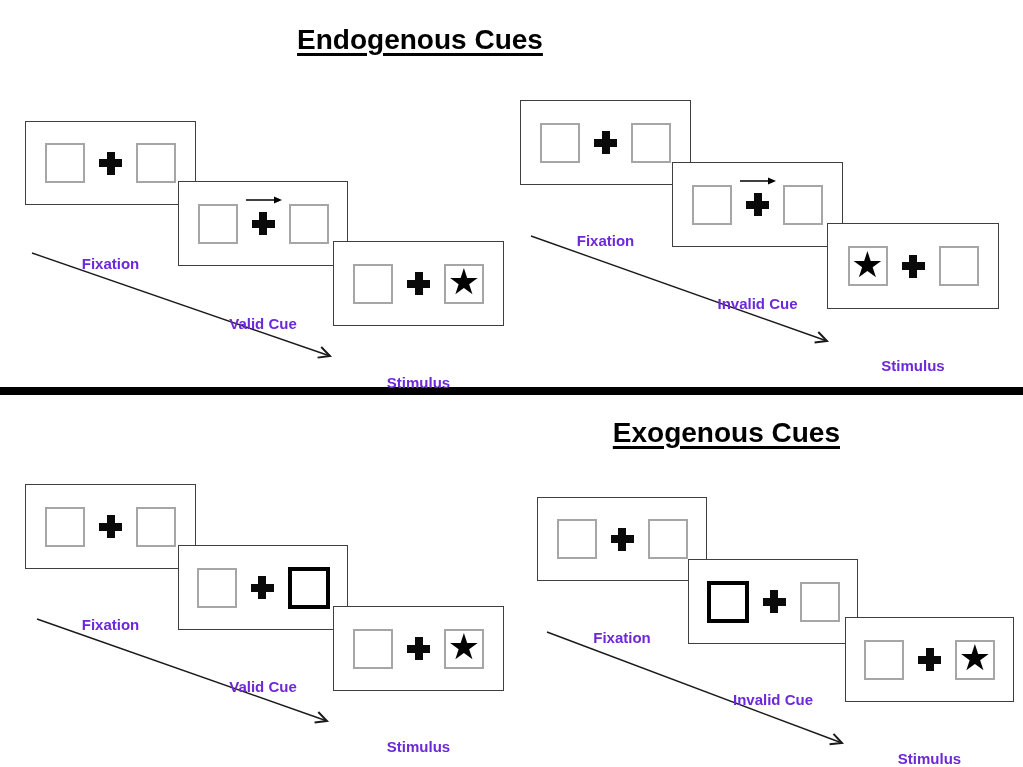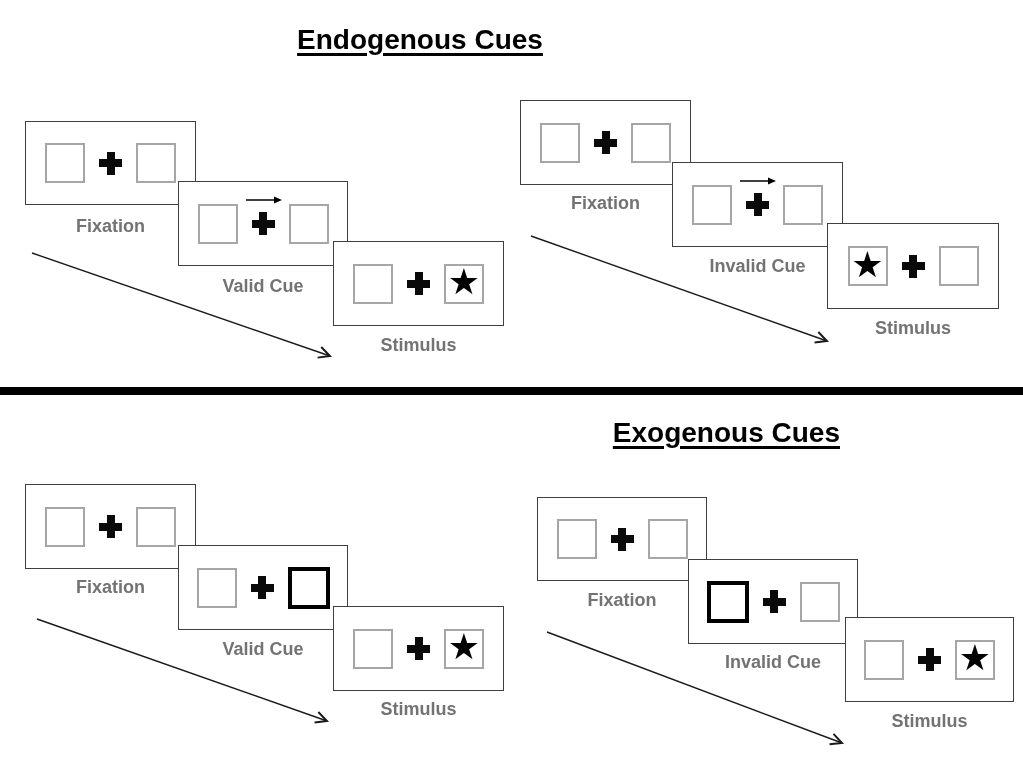--- a/index.html
+++ b/index.html
@@ -56,23 +56,24 @@
     width:8px; height:23px; background:#0a0a0a;
   }
   .plus::after {
     content:""; position:absolute; top:7.5px; left:0;
     width:23px; height:8px; background:#0a0a0a;
   }
   .pluswrap { position:relative; flex:0 0 auto; }
   .cue-arrow { position:absolute; top:-17px; left:-7px; }
   .plabel {
     position:absolute;
-    font-size:18px; font-weight:bold;
-    text-align:center; color:#737373;
+    font-size:15px; font-weight:bold;
+    text-align:center; color:#6d28d9;
     white-space:nowrap;
+    margin-top:39px;
   }
   .arrows { position:absolute; left:0; top:0; }
 </style>
 </head>
 <body>
 
 <div class="title" style="top:24px;">Endogenous Cues</div>
 <div class="title" style="top:417px;text-align:right;">Exogenous Cues</div>
 
 <div class="divider" style="top:387px;"></div>

